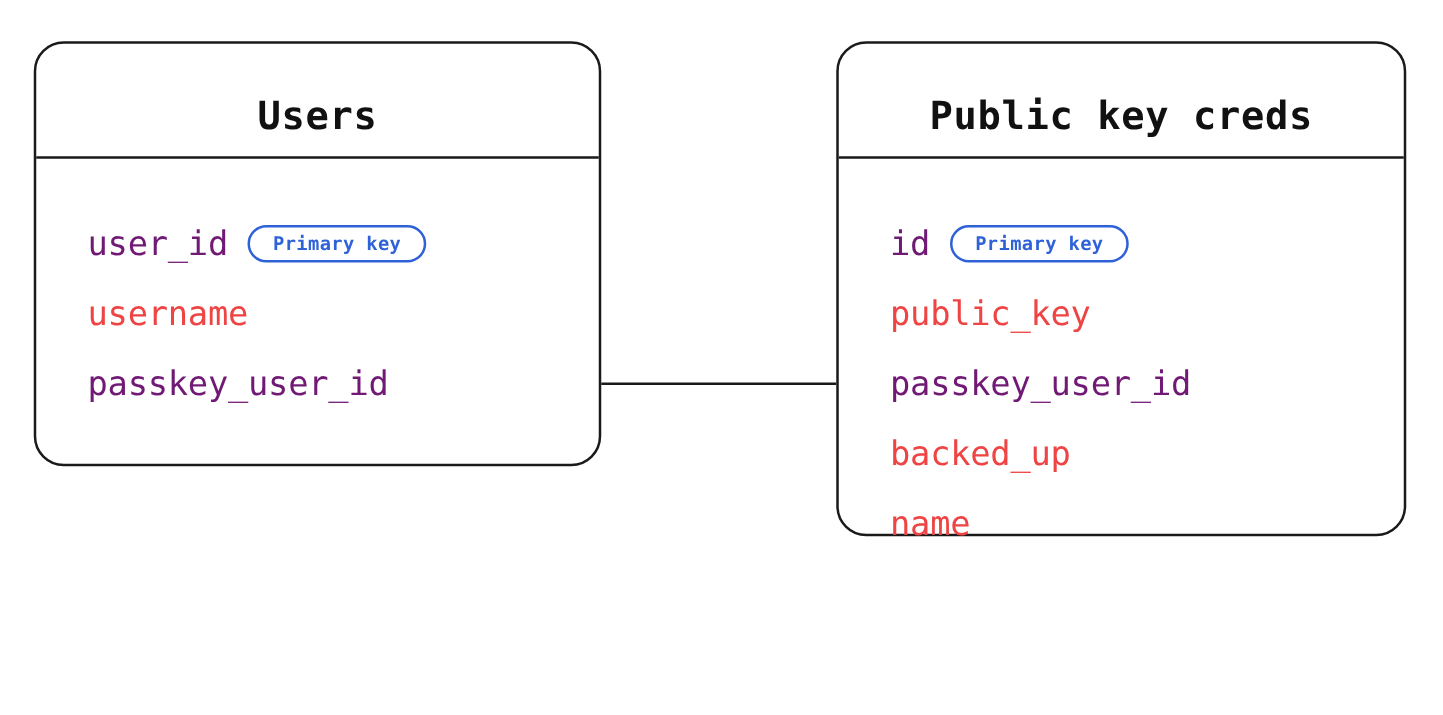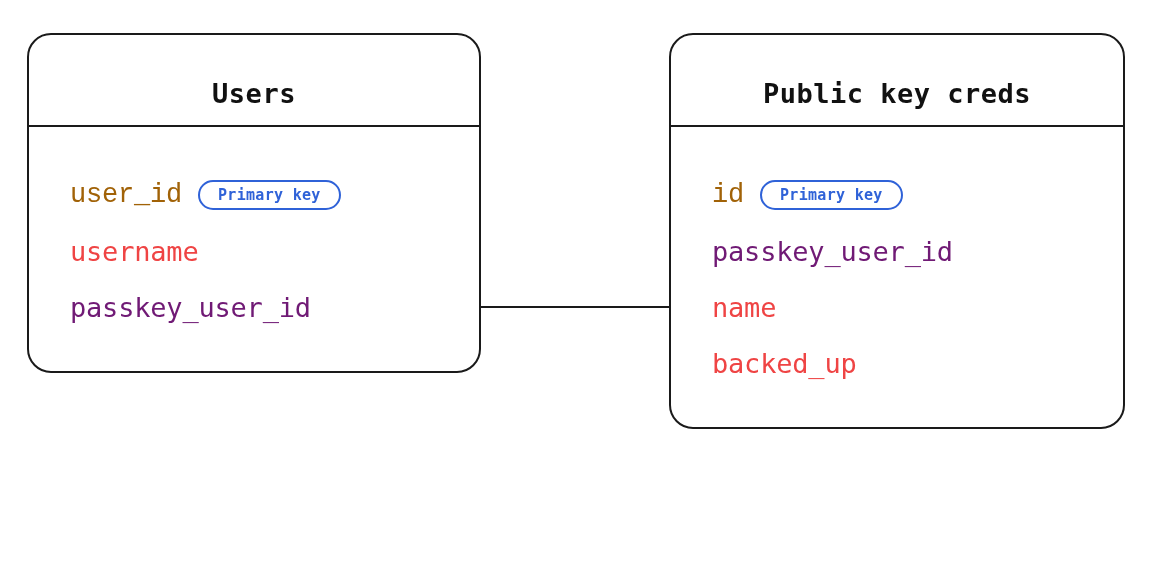--- a/index.html
+++ b/index.html
@@ -37,21 +37,21 @@
     top: 0;
     height: 90px;
     display: flex;
     align-items: center;
     justify-content: center;
   }
 
   .entity-title {
     font-family: "DejaVu Sans Mono", "Liberation Mono", monospace;
     font-weight: bold;
-    font-size: 27px;
+    font-size: 31px;
     letter-spacing: 0.5px;
     color: #111111;
     white-space: nowrap;
     margin-top: 26px;
   }
 
   .header-divider {
     position: absolute;
     left: 0;
     right: 0;
@@ -77,22 +77,21 @@
 
   .field-name {
     font-family: "DejaVu Sans Mono", "Liberation Mono", monospace;
     font-size: 27px;
     color: #ef4444;
     white-space: nowrap;
     letter-spacing: -0.2px;
   }
 
   .field-name.pk {
-    color: #a16207;
-    font-family: Liberation Mono, monospace;
+    color: #701a75;
   }
 
   .field-name.fk {
     color: #701a75;
   }
 
   .badge {
     display: inline-flex;
     align-items: center;
     justify-content: flex-start;
@@ -149,24 +148,27 @@
       </div>
       <div class="header-divider"></div>
       <div class="fields">
         <div class="field-row">
           <span class="field-name pk">id</span>
           <span class="badge">
             <span class="badge-label">Primary key</span>
           </span>
         </div>
         <div class="field-row">
+          <span class="field-name">public_key</span>
+        </div>
+        <div class="field-row">
           <span class="field-name fk">passkey_user_id</span>
         </div>
         <div class="field-row">
-          <span class="field-name">name</span>
+          <span class="field-name">backed_up</span>
         </div>
         <div class="field-row">
-          <span class="field-name">backed_up</span>
+          <span class="field-name">name</span>
         </div>
       </div>
     </div>
     <div class="relationship-line" style="left: 481px; top: 306px; width: 188px;"></div>
   </div>
 
 </body></html>

